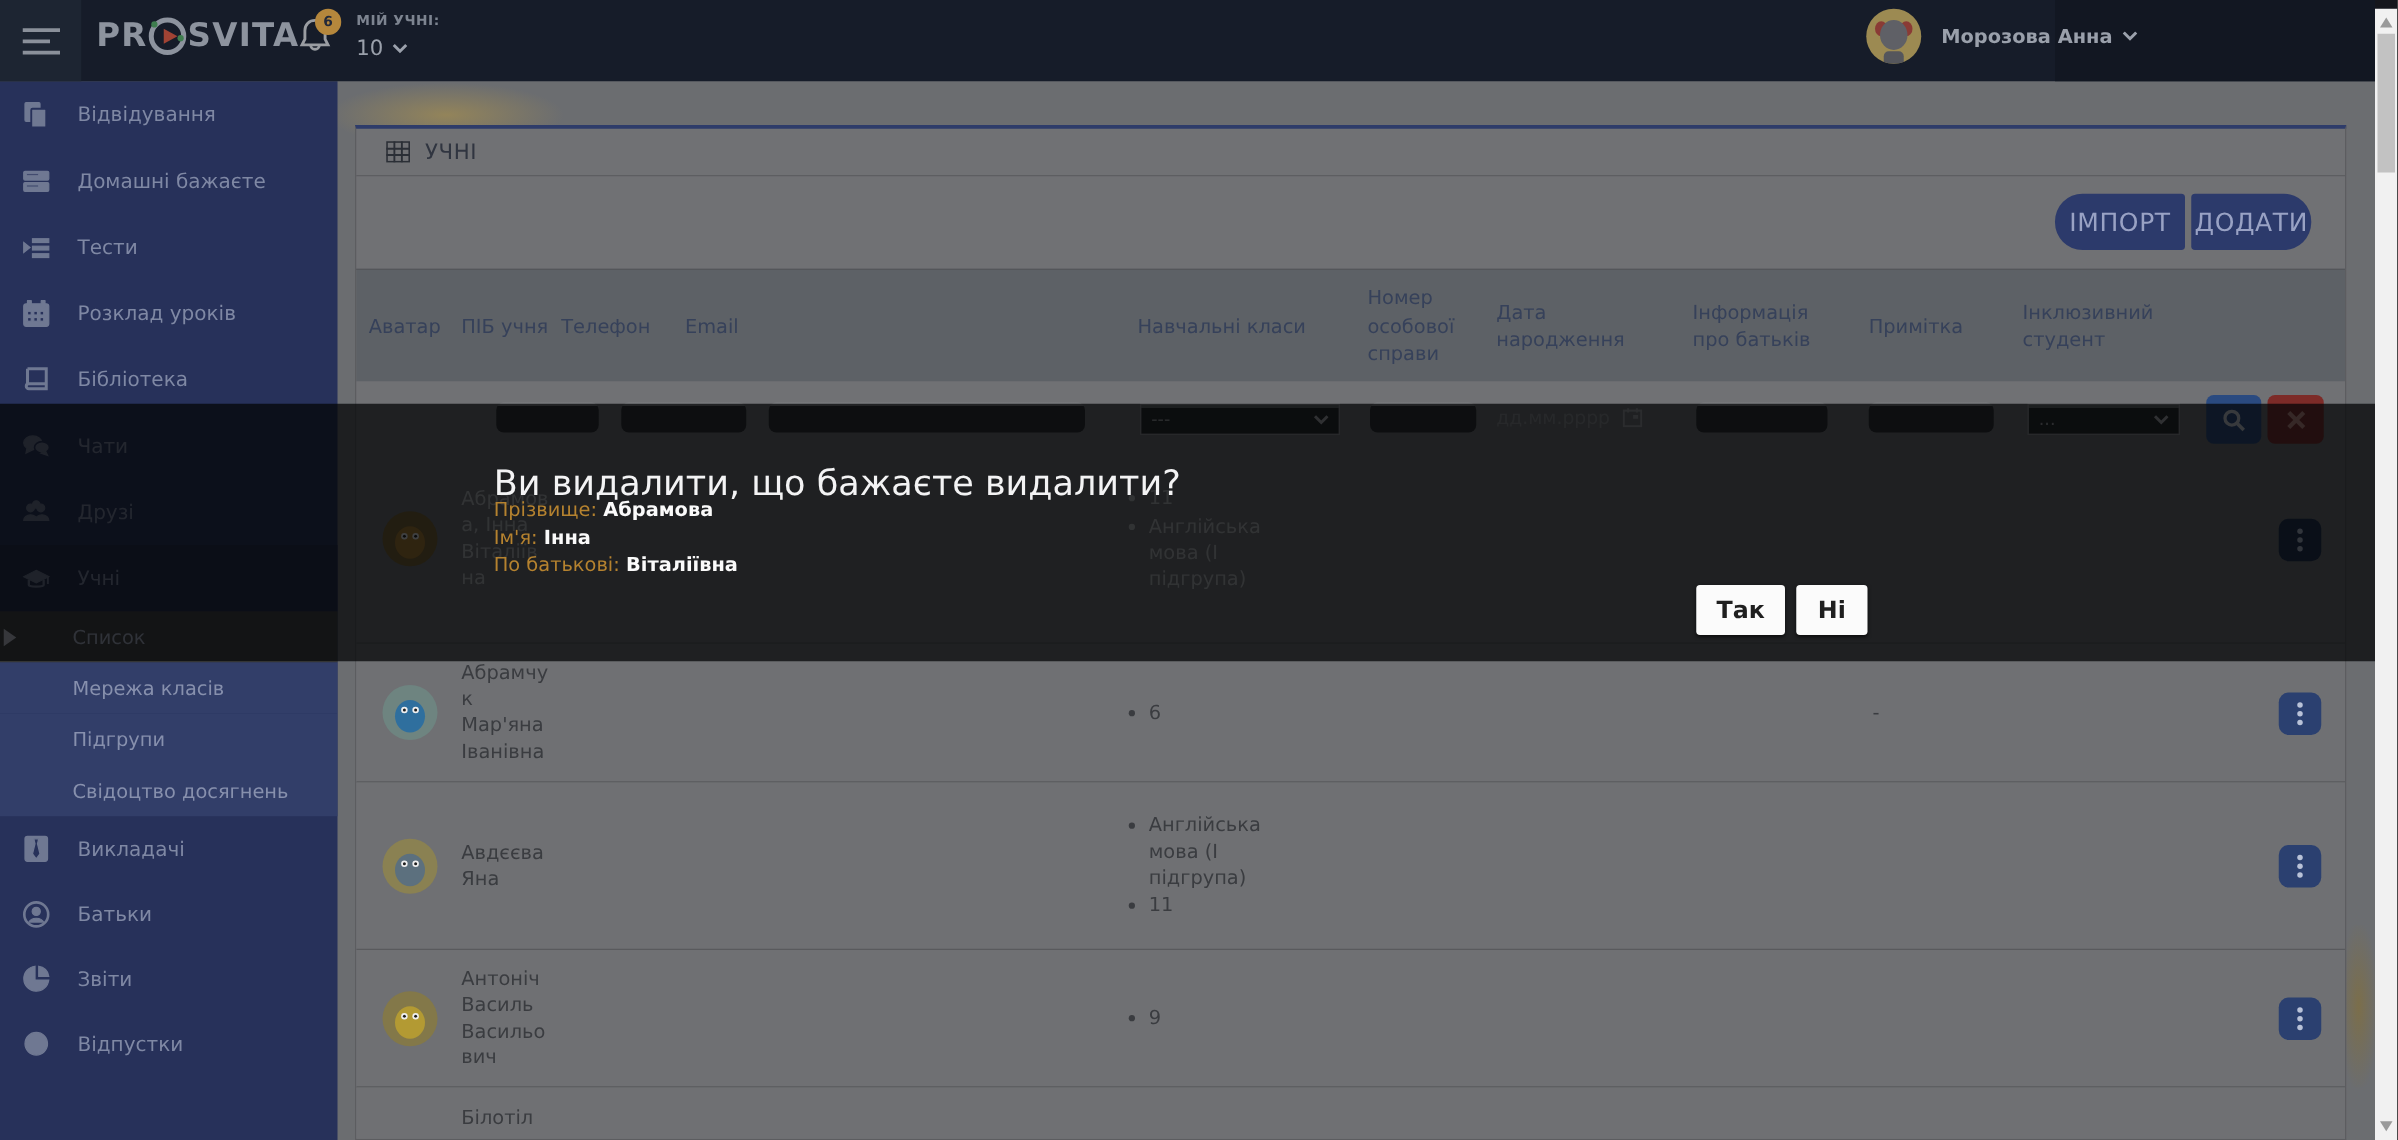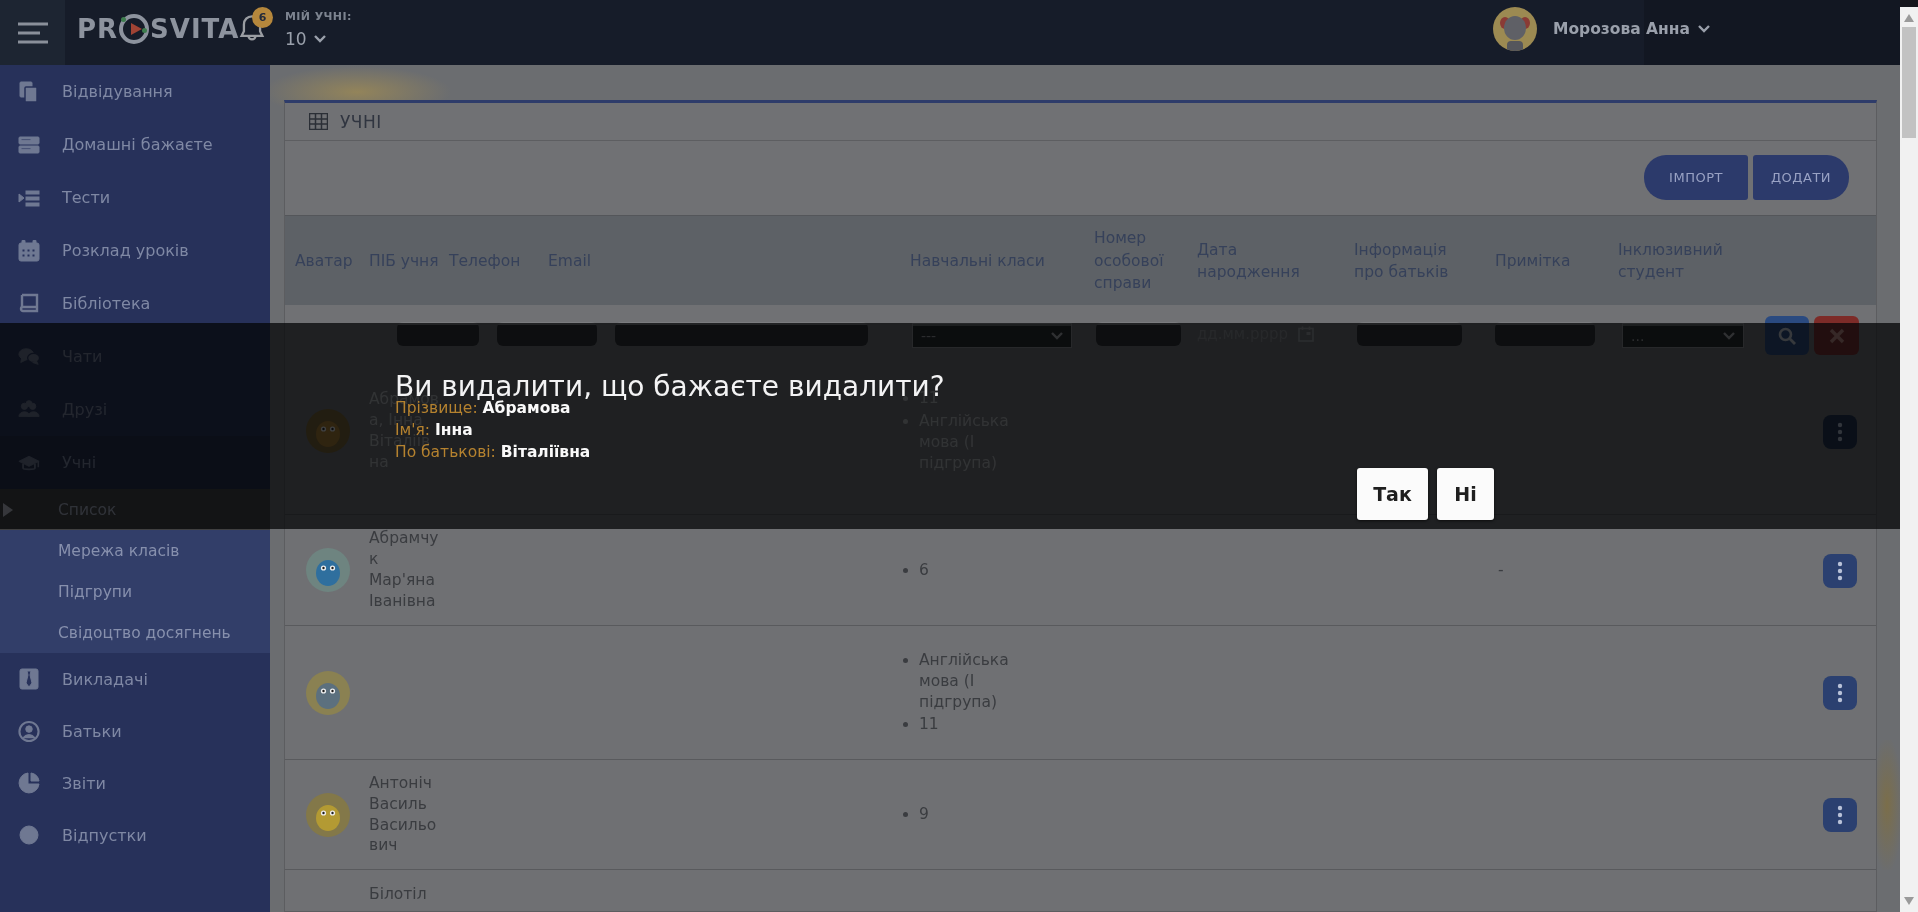--- a/index.html
+++ b/index.html
@@ -42,21 +42,21 @@
   .side-item.sub-active .tri{position:absolute;left:3px;width:0;height:0;border-left:10px solid #c9ccd6;border-top:7px solid transparent;border-bottom:7px solid transparent;}
   .side-item.bottom{height:52px;}
 
   
   .blob1{position:absolute;left:262px;top:66px;width:190px;height:52px;background:radial-gradient(ellipse at center,#93845a 0%,rgba(147,132,90,0) 70%);z-index:1;}
   .blob2{position:absolute;left:1872px;top:740px;width:30px;height:130px;background:radial-gradient(ellipse at center,#7b6e4a 0%,rgba(123,110,74,0) 75%);z-index:1;}
   .panel{position:absolute;left:284px;top:100px;width:1593px;height:812px;background:#707174;border:1px solid #5c5d60;border-top:3px solid #2e3c6a;z-index:2;}
   .panel-head{position:absolute;left:0;top:0;width:100%;height:38px;border-bottom:1px solid #5d5e61;display:flex;align-items:center;padding-left:24px;gap:12px;}
   .panel-title{font-size:17px;color:#303540;letter-spacing:.5px;}
   .grid-icon{width:19px;height:17px;}
-  .toolbar-btn{position:absolute;top:52px;height:45px;border:none;background:#2c3a6b;color:#99a2c4;font-size:13px;letter-spacing:.5px;display:flex;align-items:center;justify-content:center;cursor:pointer;}
+  .toolbar-btn{position:absolute;top:52px;height:45px;border:none;background:#2c3a6b;color:#99a2c4;font-size:20px;letter-spacing:.5px;display:flex;align-items:center;justify-content:center;cursor:pointer;}
   .btn-import{left:1359px;width:104px;border-radius:22px 3px 3px 22px;}
   .btn-add{left:1468px;width:96px;border-radius:3px 22px 22px 3px;}
 
   
   .thead{position:absolute;left:0;top:112px;width:100%;height:90px;background:#5d6166;border-top:1px solid #54565a;}
   .th{position:absolute;top:0;height:90px;display:flex;align-items:center;color:#36415a;font-size:15.5px;line-height:1.45;}
 
   
   .fbox{position:absolute;height:24px;border-radius:6px;background:linear-gradient(#7b7c7f 0,#7b7c7f 3px,#2a2b2e 3px);z-index:56;}
   .fselect{position:absolute;height:25px;border:1px solid #8e9093;background:linear-gradient(#6a6b6e 0,#6a6b6e 2px,#232427 2px);color:#9fa1a4;font-size:14px;display:flex;align-items:center;justify-content:space-between;padding:0 8px;z-index:56;cursor:pointer;}
@@ -79,21 +79,21 @@
   .row.ghost .cell-name,.row.ghost .cell-classes ul{color:#b9babd;}
   .row.ghost .cell-avatar,{z-index:56;}
   .name-top{align-items:flex-start !important;padding-top:14px;}
 
   
   .band{position:absolute;left:0;top:323px;width:1900px;height:206px;background:rgba(4,5,7,0.75);z-index:50;}
   .modal-title{position:absolute;left:395px;top:370px;font-size:28px;color:#f3f3f4;z-index:60;}
   .modal-field{position:absolute;left:395px;font-size:15.5px;z-index:60;}
   .modal-field .lbl{color:#b5822f;}
   .modal-field .val{color:#fafafa;font-weight:bold;margin-left:5px;}
-  .modal-btn{position:absolute;top:468px;height:52px;border:none;border-radius:3px;background:#fbfbfb;color:#1f1f1f;font-size:19px;font-weight:bold;z-index:60;cursor:pointer;box-shadow:0 1px 3px rgba(0,0,0,.6);}
+  .modal-btn{position:absolute;top:468px;height:40px;border:none;border-radius:3px;background:#fbfbfb;color:#1f1f1f;font-size:19px;font-weight:bold;z-index:60;cursor:pointer;box-shadow:0 1px 3px rgba(0,0,0,.6);}
   .btn-yes{left:1357px;width:71px;}
   .btn-no{left:1437px;width:57px;}
 
   
   .scroll-track{position:absolute;left:1900px;top:0;width:18px;height:912px;background:#f1f1f1;z-index:70;}
   .scroll-cap{position:absolute;left:1900px;top:0;width:18px;height:7px;background:#15161c;z-index:71;}
   .scroll-thumb{position:absolute;left:2px;top:27px;width:14px;height:111px;background:#c2c2c2;cursor:pointer;}
   .arrow-up{position:absolute;left:4px;top:14px;width:0;height:0;border-left:5px solid transparent;border-right:5px solid transparent;border-bottom:8px solid #9a9a9a;cursor:pointer;}
   .arrow-down{position:absolute;left:4px;top:897px;width:0;height:0;border-left:5px solid transparent;border-right:5px solid transparent;border-top:8px solid #9a9a9a;cursor:pointer;}
 </style>
@@ -423,20 +423,21 @@
           <div class="cell-avatar">
             <svg width="46" height="46" viewBox="0 0 46 46">
               <circle cx="23" cy="23" r="22" fill="#8a8152"></circle>
               <ellipse cx="23" cy="26" rx="12" ry="13" fill="#5c707e"></ellipse>
               <circle cx="18.5" cy="21" r="2.6" fill="#efefef"></circle>
               <circle cx="27.5" cy="21" r="2.6" fill="#efefef"></circle>
               <circle cx="18.5" cy="21" r="1.2" fill="#1d1d1d"></circle>
               <circle cx="27.5" cy="21" r="1.2" fill="#1d1d1d"></circle>
             </svg>
           </div>
+          <div class="cell-name">Авдєєва Яна</div>
           <div class="cell-classes">
             <ul>
               <li>Англійська мова (І підгрупа)</li>
               <li>11</li>
             </ul>
           </div>
           <button class="row-btn" style="top:50px;">
             <svg width="6" height="20" viewBox="0 0 6 20">
               <circle cx="3" cy="3" r="2.2" fill="#b9c2d8"></circle>
               <circle cx="3" cy="10" r="2.2" fill="#b9c2d8"></circle>

